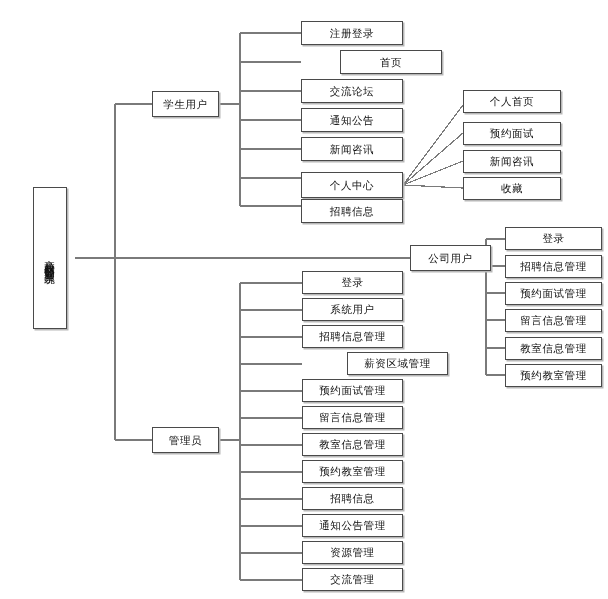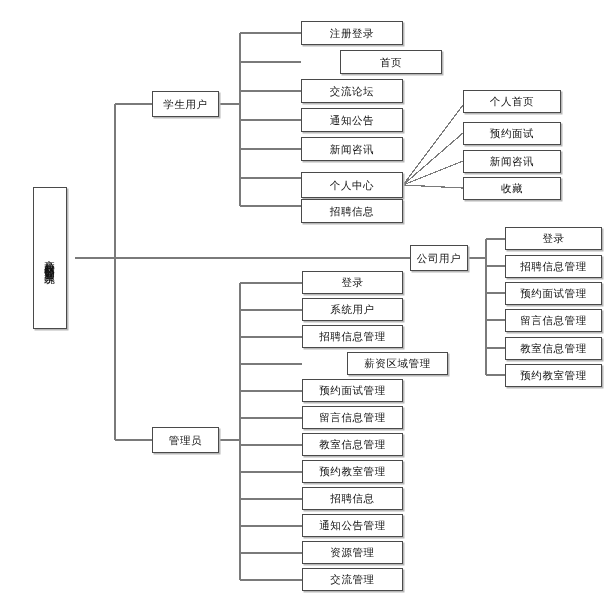--- a/index.html
+++ b/index.html
@@ -101,21 +101,21 @@
   <div class="node" style="left:301px;top:108px;width:102px;height:24px;">通知公告</div>
   <div class="node" style="left:301px;top:137px;width:102px;height:24px;">新闻咨讯</div>
   <div class="node" style="left:301px;top:172px;width:102px;height:26px;">个人中心</div>
   <div class="node" style="left:301px;top:199px;width:102px;height:24px;">招聘信息</div>
 
   <div class="node" style="left:463px;top:90px;width:98px;height:23px;">个人首页</div>
   <div class="node" style="left:463px;top:122px;width:98px;height:23px;">预约面试</div>
   <div class="node" style="left:463px;top:150px;width:98px;height:23px;">新闻咨讯</div>
   <div class="node" style="left:463px;top:177px;width:98px;height:23px;">收藏</div>
 
-  <div class="node" style="left:410px;top:245px;width:58px;height:26px;">公司用户</div>
+  <div class="node" style="left:410px;top:245px;width:81px;height:26px;">公司用户</div>
 
   <div class="node" style="left:505px;top:227px;width:97px;height:23px;">登录</div>
   <div class="node" style="left:505px;top:255px;width:97px;height:23px;">招聘信息管理</div>
   <div class="node" style="left:505px;top:282px;width:97px;height:23px;">预约面试管理</div>
   <div class="node" style="left:505px;top:309px;width:97px;height:23px;">留言信息管理</div>
   <div class="node" style="left:505px;top:337px;width:97px;height:23px;">教室信息管理</div>
   <div class="node" style="left:505px;top:364px;width:97px;height:23px;">预约教室管理</div>
 
   <div class="node" style="left:152px;top:427px;width:67px;height:26px;">管理员</div>
 

